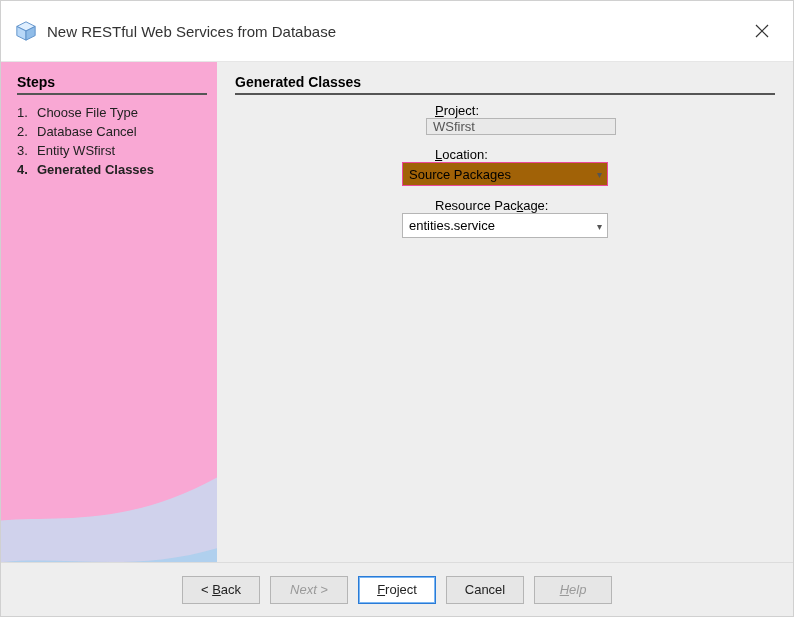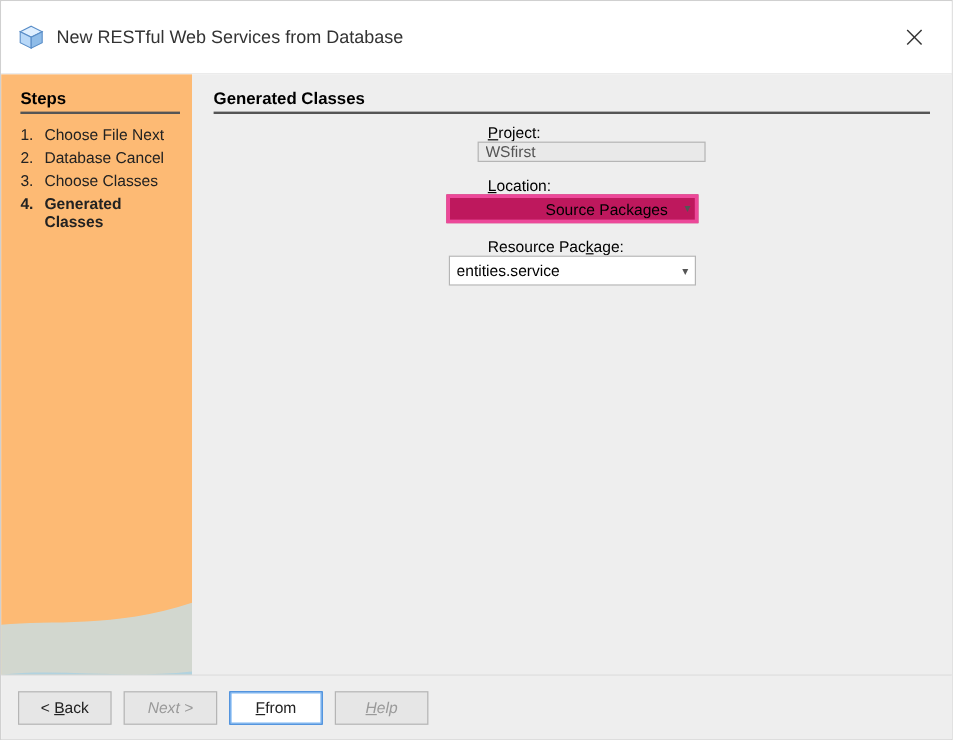--- a/index.html
+++ b/index.html
@@ -5,41 +5,41 @@
   * { box-sizing: border-box; margin: 0; padding: 0; }
   html, body { width: 794px; height: 617px; font-family: "Segoe UI", Tahoma, sans-serif; font-size: 13px; color: #222; background: #fff; overflow: hidden; }
   .window { width: 794px; height: 617px; border: 1px solid #d0d0d0; display: flex; flex-direction: column; background: #fff; }
   .titlebar { height: 60px; display: flex; align-items: center; padding: 0 14px; background: #fff; }
   .app-icon { width: 22px; height: 22px; margin-right: 10px; }
   .dlg-title { font-size: 15px; color: #333; }
   .close-wrap { margin-left: auto; width: 34px; height: 34px; display: flex; align-items: center; justify-content: center; color: #333; }
   .close-wrap svg { width: 14px; height: 14px; }
 
   .body-area { flex: 1; display: flex; border-top: 1px solid #e6e6e6; }
-  .steps-pane { width: 159px; background: #fdba74; padding: 12px 10px 0 16px; position: relative; overflow: hidden; }
+  .steps-pane { width: 216px; background: #f9a8d4; padding: 12px 10px 0 16px; position: relative; overflow: hidden; }
   .steps-pane h2, .form-pane h2 { font-size: 14px; font-weight: bold; color: #000; padding-bottom: 3px; border-bottom: 2px solid #555; margin-bottom: 8px; }
   .steps-list { list-style: none; }
   .steps-list li { padding: 2px 0 2px 0; display: flex; }
   .steps-list .num { width: 20px; flex-shrink: 0; }
   .steps-list .txt { }
   .steps-list li.current { font-weight: bold; }
   .steps-deco { position: absolute; left: -40px; bottom: -60px; width: 340px; height: 260px; pointer-events: none; }
 
   .form-pane { flex: 1; background: #eeeeee; padding: 12px 18px 12px 18px; }
   .form-row { display: flex; align-items: center; margin-bottom: 12px; flex-direction: column; }
   .form-label { width: 140px; color: #000; }
   .underline-char { text-decoration: underline; }
   .form-input { flex: 1; height: 24px; border: 1px solid #b5b5b5; background: #fff; padding: 0 6px; font: inherit; margin-left: 32px; }
   .form-input[disabled] { background: #e9e9e9; color: #555; }
-  .form-select { flex: 1; height: 24px; border: 3px solid #ec4899; background: #be185d; font: inherit; padding: 0 22px 0 6px; appearance: none; -webkit-appearance: none; position: relative; text-align: right; }
+  .form-select { flex: 1; height: 24px; border: 1px solid #ec4899; background: #a16207; font: inherit; padding: 0 22px 0 6px; appearance: none; -webkit-appearance: none; position: relative; }
   .select-wrap { flex: 1; position: relative; display: flex; }
   .select-arrow { position: absolute; right: 6px; top: 50%; transform: translateY(-50%); pointer-events: none; color: #555; font-size: 10px; }
   .form-combo { flex: 1; height: 25px; border: 1px solid #b5b5b5; background: #fff; font: inherit; padding: 0 22px 0 6px; appearance: none; -webkit-appearance: none; }
 
-  .button-bar { height: 54px; display: flex; align-items: center; justify-content: flex-start; padding: 0 14px; gap: 10px; border-top: 1px solid #dcdcdc; background: #eeeeee; }
+  .button-bar { height: 54px; display: flex; align-items: center; justify-content: center; padding: 0 14px; gap: 10px; border-top: 1px solid #dcdcdc; background: #eeeeee; }
   .btn { min-width: 78px; height: 28px; border: 1px solid #b5b5b5; background: #e6e6e6; font: inherit; color: #222; padding: 0 12px; }
   .btn.primary { border: 1px solid #2a7bd6; background: #fff; box-shadow: inset 0 0 0 1px #7ab6f4; }
   .btn[disabled] { color: #9a9a9a; font-style: italic; }
   .btn .u { text-decoration: underline; }
 </style>
 </head>
 <body>
 
 <div class="window">
 
@@ -60,29 +60,29 @@
     </span>
   </div>
 
   <div class="body-area">
 
     <div class="steps-pane">
       <h2>Steps</h2>
       <ol class="steps-list">
         <li>
           <span class="num">1.</span>
-          <span class="txt">Choose File Next</span>
+          <span class="txt">Choose File Type</span>
         </li>
         <li>
           <span class="num">2.</span>
           <span class="txt">Database Cancel</span>
         </li>
         <li>
           <span class="num">3.</span>
-          <span class="txt">Choose Classes</span>
+          <span class="txt">Entity WSfirst</span>
         </li>
         <li class="current">
           <span class="num">4.</span>
           <span class="txt">Generated Classes</span>
         </li>
       </ol>
       <svg class="steps-deco" viewBox="0 0 340 260" preserveAspectRatio="none">
         <path d="M -20 180 C 60 120, 160 220, 360 40 L 360 300 L -20 300 Z" fill="#bfe4f7" opacity="0.7"></path>
         <path d="M -20 220 C 80 160, 200 260, 380 120 L 380 320 L -20 320 Z" fill="#8fcef0" opacity="0.5"></path>
         <path d="M -20 250 C 90 210, 220 280, 400 180 L 400 340 L -20 340 Z" fill="#5db4e4" opacity="0.4"></path>
@@ -112,17 +112,18 @@
           <span class="select-arrow">▾</span>
         </div>
       </div>
     </div>
 
   </div>
 
   <div class="button-bar">
     <button class="btn"><span>&lt; </span><span class="u">B</span><span>ack</span></button>
     <button class="btn" disabled="">Next &gt;</button>
-    <button class="btn primary"><span class="u">F</span><span>from</span></button>
+    <button class="btn primary"><span class="u">F</span><span>roject</span></button>
+    <button class="btn">Cancel</button>
     <button class="btn" disabled=""><span class="u">H</span><span>elp</span></button>
   </div>
 
 </div>
 
 </body></html>

